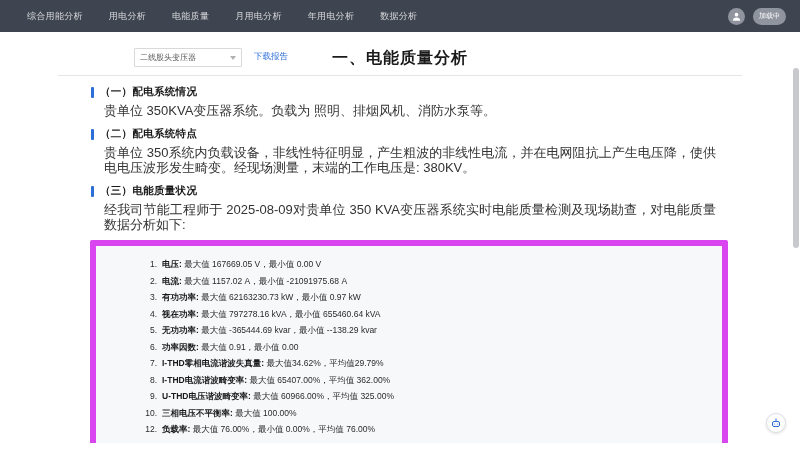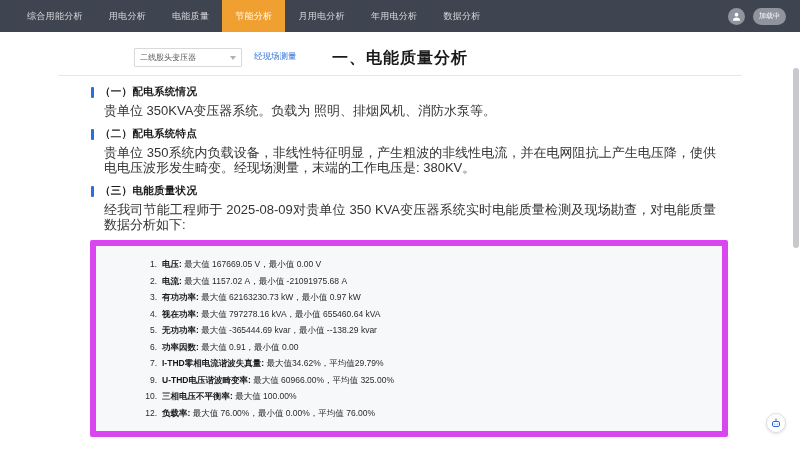--- a/index.html
+++ b/index.html
@@ -242,21 +242,20 @@
 </head>
 <body>
 
 <div id="app">
 
   <div class="topbar">
     <div class="nav-items">
       <div class="nav-item">综合用能分析</div>
       <div class="nav-item">用电分析</div>
       <div class="nav-item">电能质量</div>
-      <div class="nav-item active">节能分析</div>
       <div class="nav-item">月用电分析</div>
       <div class="nav-item">年用电分析</div>
       <div class="nav-item">数据分析</div>
     </div>
     <div class="topbar-right">
       <div class="avatar">
         <svg width="11" height="11" viewBox="0 0 24 24" fill="#ffffff" aria-hidden="true">
           <circle cx="12" cy="8" r="4"></circle>
           <path d="M4 21c0-4.4 3.6-7 8-7s8 2.6 8 7z"></path>
         </svg>
@@ -266,21 +265,21 @@
   </div>
 
   <div class="content">
     <div class="page-inner">
 
       <div class="title-row">
         <div class="selector">
           <span class="sel-text">二线股头变压器</span>
           <span class="caret"></span>
         </div>
-        <div class="download-link">经现场测量</div>
+        <div class="download-link">下载报告</div>
         <div class="page-title">一、电能质量分析</div>
       </div>
 
       <div class="section">
         <div class="section-head">
           <div class="bar"></div>
           <div class="section-title">（一）配电系统情况</div>
         </div>
         <div class="para">贵单位 350KVA变压器系统。负载为 照明、排烟风机、消防水泵等。</div>
       </div>
@@ -316,20 +315,23 @@
             <span class="idx">4.</span><span class="lbl">视在功率:</span> <span class="val">最大值 797278.16 kVA，最小值 655460.64 kVA</span>
           </li>
           <li class="data-item">
             <span class="idx">5.</span><span class="lbl">无功功率:</span> <span class="val">最大值 -365444.69 kvar，最小值 --138.29 kvar</span>
           </li>
           <li class="data-item">
             <span class="idx">6.</span><span class="lbl">功率因数:</span> <span class="val">最大值 0.91，最小值 0.00</span>
           </li>
           <li class="data-item">
             <span class="idx">7.</span><span class="lbl">I-THD零相电流谐波失真量:</span> <span class="val">最大值34.62%，平均值29.79%</span>
+          </li>
+          <li class="data-item">
+            <span class="idx">8.</span><span class="lbl">I-THD电流谐波畸变率:</span> <span class="val">最大值 65407.00%，平均值 362.00%</span>
           </li>
           <li class="data-item">
             <span class="idx">9.</span><span class="lbl">U-THD电压谐波畸变率:</span> <span class="val">最大值 60966.00%，平均值 325.00%</span>
           </li>
           <li class="data-item">
             <span class="idx">10.</span><span class="lbl">三相电压不平衡率:</span> <span class="val">最大值 100.00%</span>
           </li>
           <li class="data-item">
             <span class="idx">12.</span><span class="lbl">负载率:</span> <span class="val">最大值 76.00%，最小值 0.00%，平均值 76.00%</span>
           </li>

